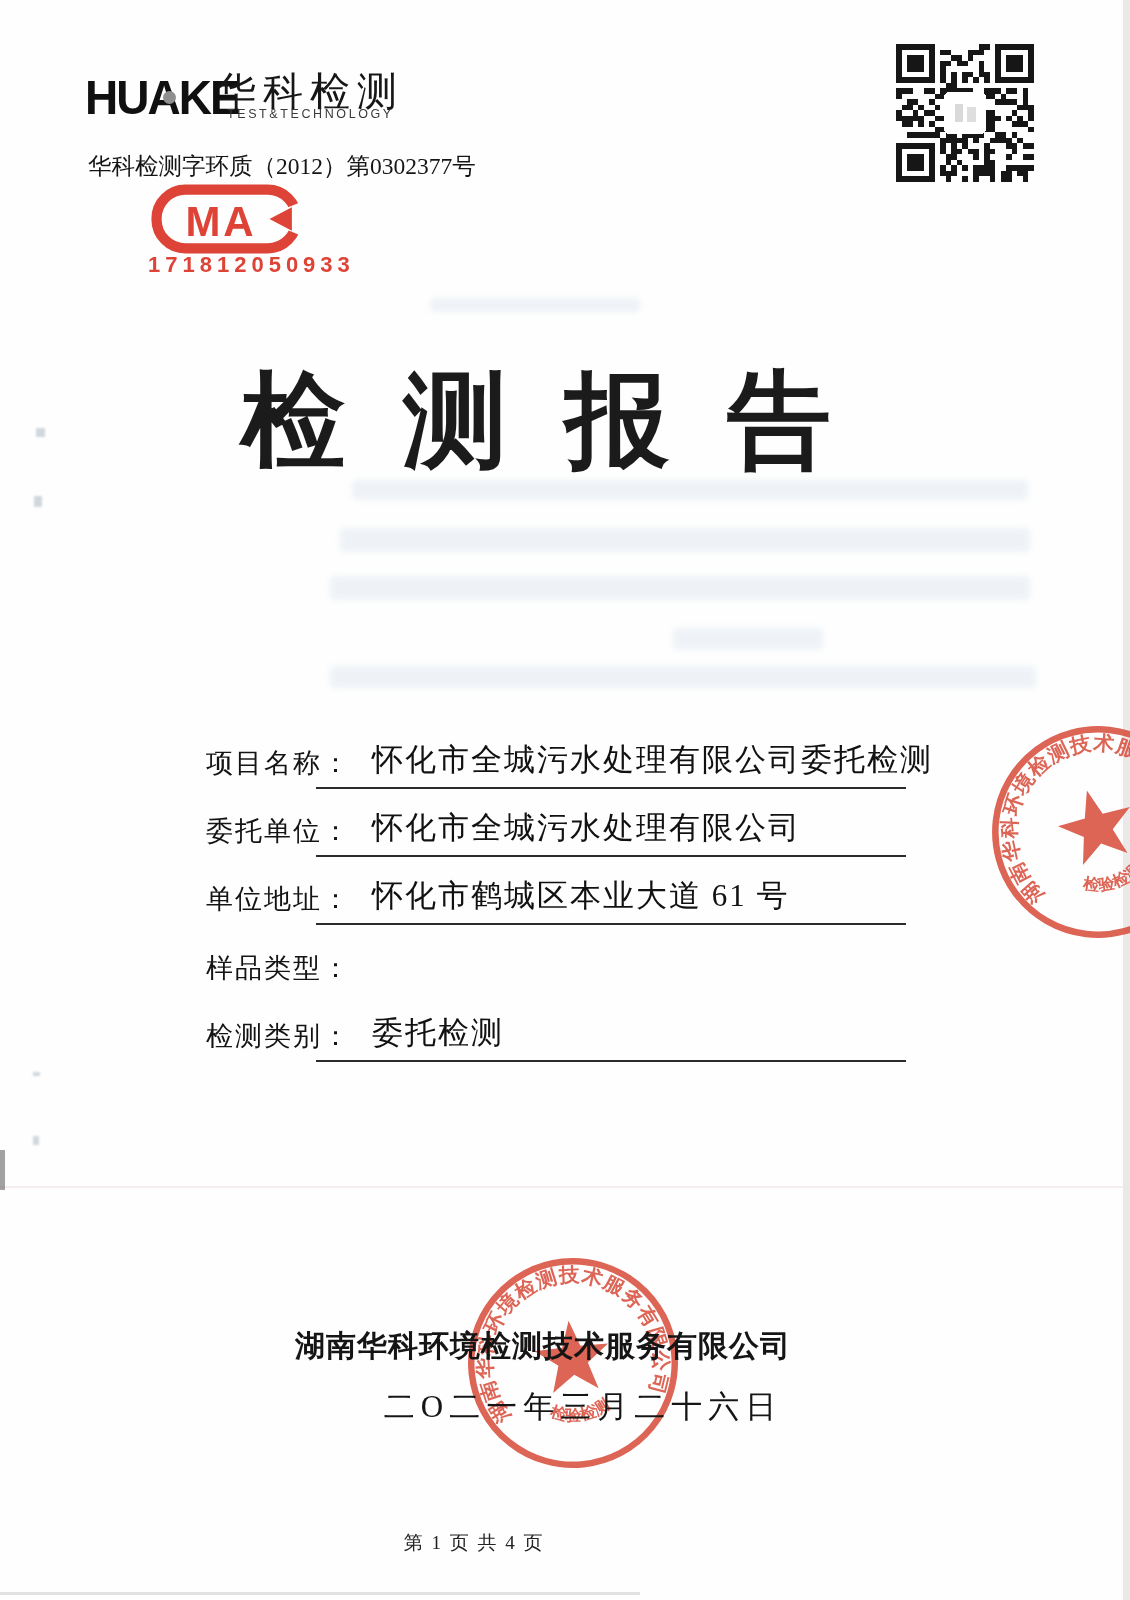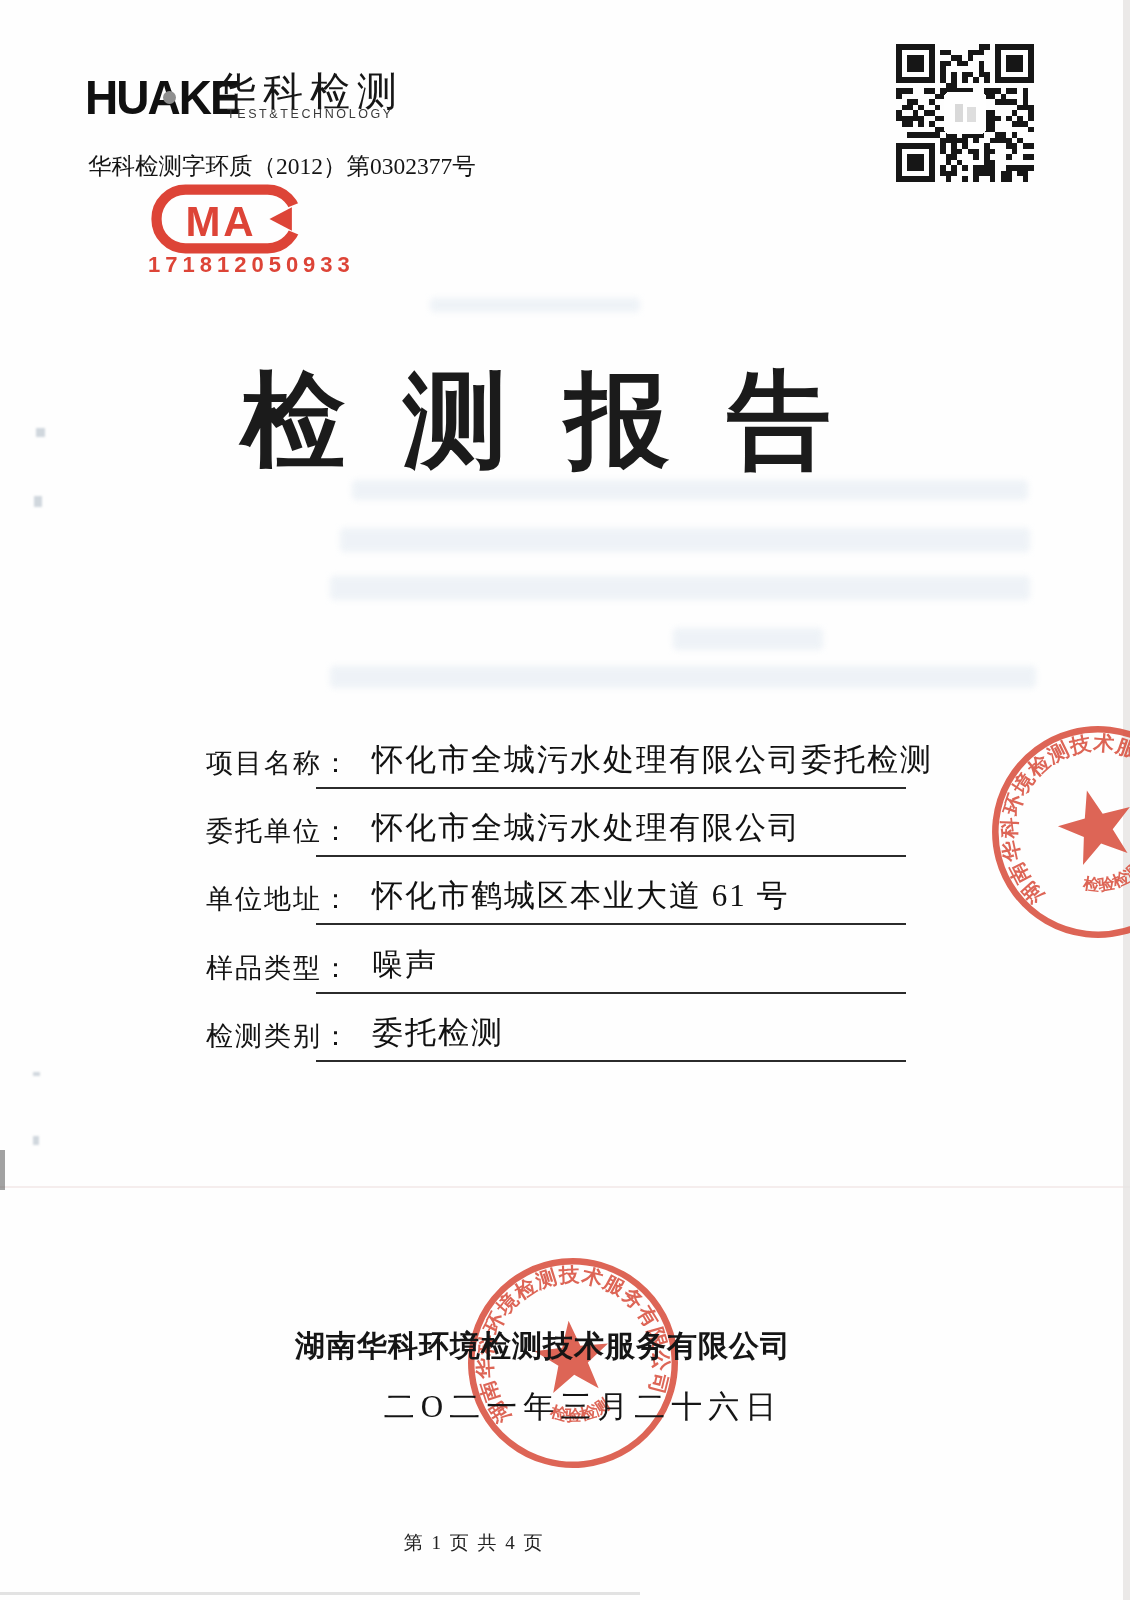--- a/index.html
+++ b/index.html
@@ -382,21 +382,20 @@
   <div class="field-row" style="top:801px">
     <span class="flabel">委托单位：</span>
     <span class="fvalue">怀化市全城污水处理有限公司</span>
   </div>
   <div class="field-row" style="top:869px">
     <span class="flabel">单位地址：</span>
     <span class="fvalue">怀化市鹤城区本业大道 61 号</span>
   </div>
   <div class="field-row" style="top:938px">
     <span class="flabel">样品类型：</span>
-    <span class="fvalue">噪声</span>
   </div>
   <div class="field-row" style="top:1006px">
     <span class="flabel">检测类别：</span>
     <span class="fvalue">委托检测</span>
   </div>
 
   <div class="divider"></div>
   <div class="edge-sliver"></div>
   <div class="bottom-line"></div>
   <div class="right-strip"></div>

